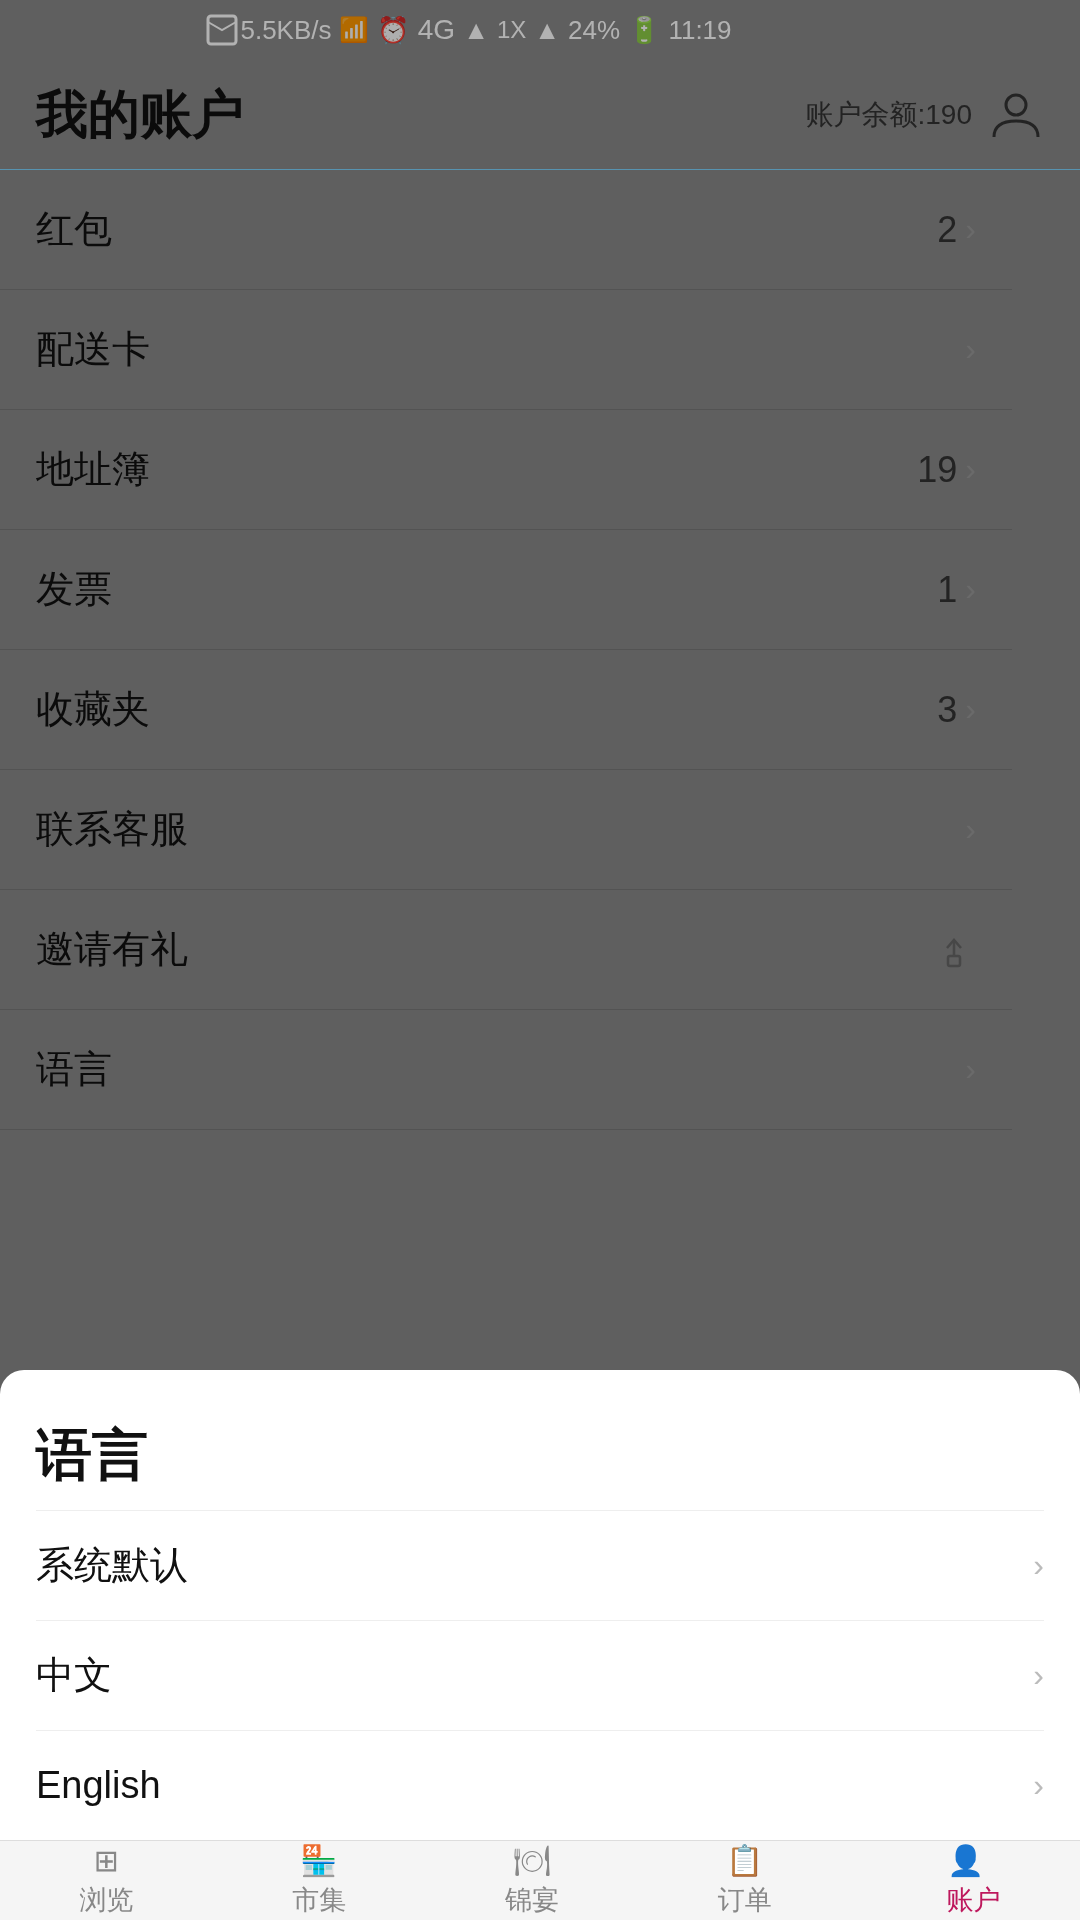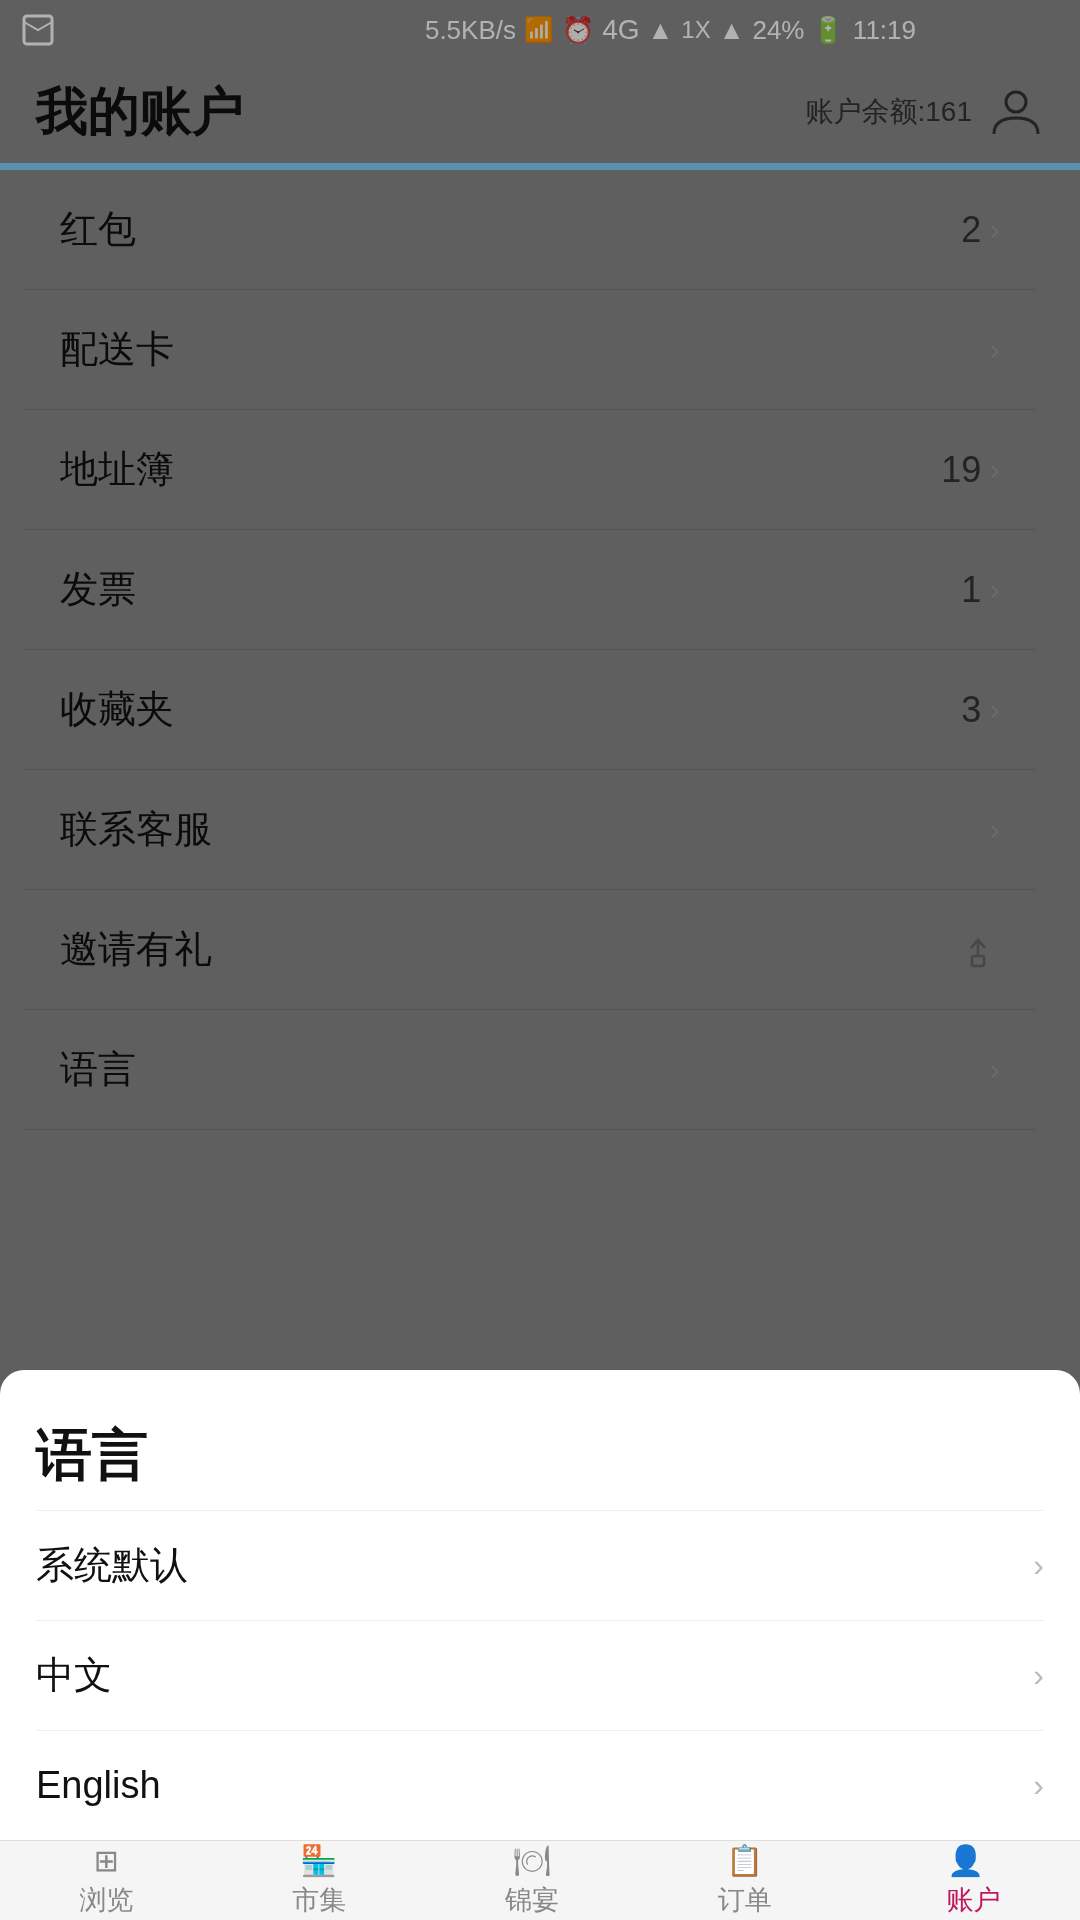--- a/index.html
+++ b/index.html
@@ -14,21 +14,21 @@
       overflow: hidden;
     }
 
     
     .status-bar {
       width: 936px;
       height: 60px;
       background: #888;
       display: flex;
       align-items: center;
-      justify-content: space-between;
+      justify-content: center;
       padding: 0 20px;
       color: #fff;
       font-size: 26px;
     }
     .status-left {
       display: flex;
       align-items: center;
     }
     .status-left svg {
       width: 36px;
@@ -43,21 +43,21 @@
 
     
     .header {
       width: 1080px;
       height: 110px;
       background: #888;
       display: flex;
       align-items: center;
       justify-content: space-between;
       padding: 0 36px;
-      border-bottom: 7px solid #7dd3fc;
+      border-bottom: 1px solid #7dd3fc;
     }
     .header-title {
       font-size: 52px;
       font-weight: bold;
       color: #111;
     }
     .header-right {
       display: flex;
       align-items: center;
       gap: 16px;
@@ -77,21 +77,20 @@
     }
     .list-item {
       width: 1012px;
       height: 120px;
       display: flex;
       align-items: center;
       justify-content: space-between;
       padding: 0 36px;
       border-bottom: 1px solid #777;
       cursor: pointer;
-      margin-left: 24px;
     }
     .list-item-label {
       font-size: 38px;
       color: #111;
     }
     .list-item-right {
       display: flex;
       align-items: center;
       gap: 8px;
     }
@@ -217,21 +216,21 @@
     <span>24%</span>
     <span>🔋</span>
     <span>11:19</span>
   </div>
 </div>
 
 <div class="header">
   <span class="header-title">我的账户</span>
   <div class="header-right">
     <span class="header-balance">
-      <span>账户余额:</span><span>161</span>
+      <span>账户余额:</span><span>190</span>
     </span>
 
     <svg class="header-avatar-icon" viewBox="0 0 56 56">
       <circle cx="28" cy="18" r="10" fill="none" stroke="#333" stroke-width="3"></circle>
       <path d="M6 50 Q6 34 28 34 Q50 34 50 50" fill="none" stroke="#333" stroke-width="3"></path>
     </svg>
   </div>
 </div>
 
 <div class="bg-list">

